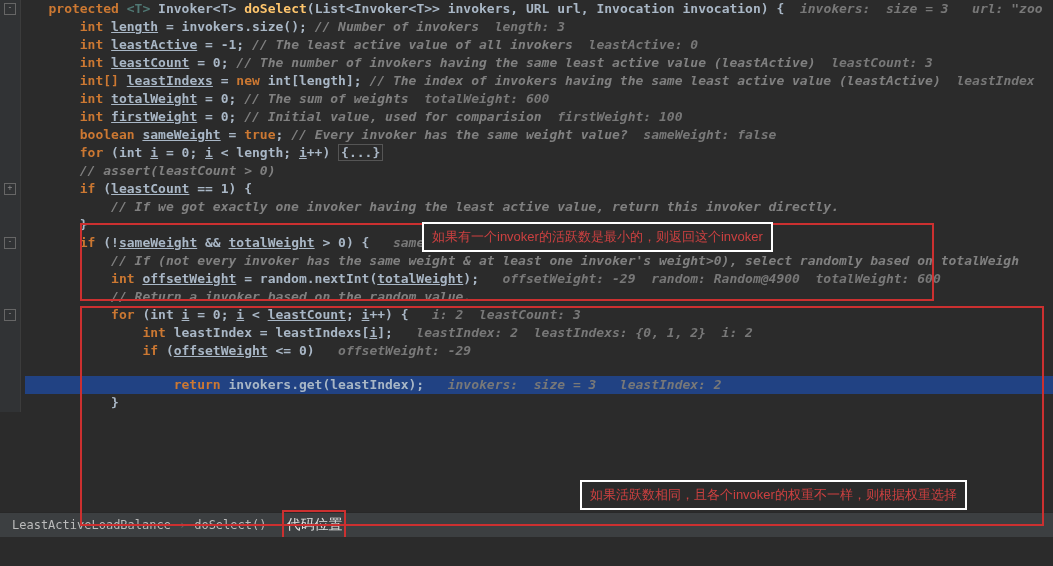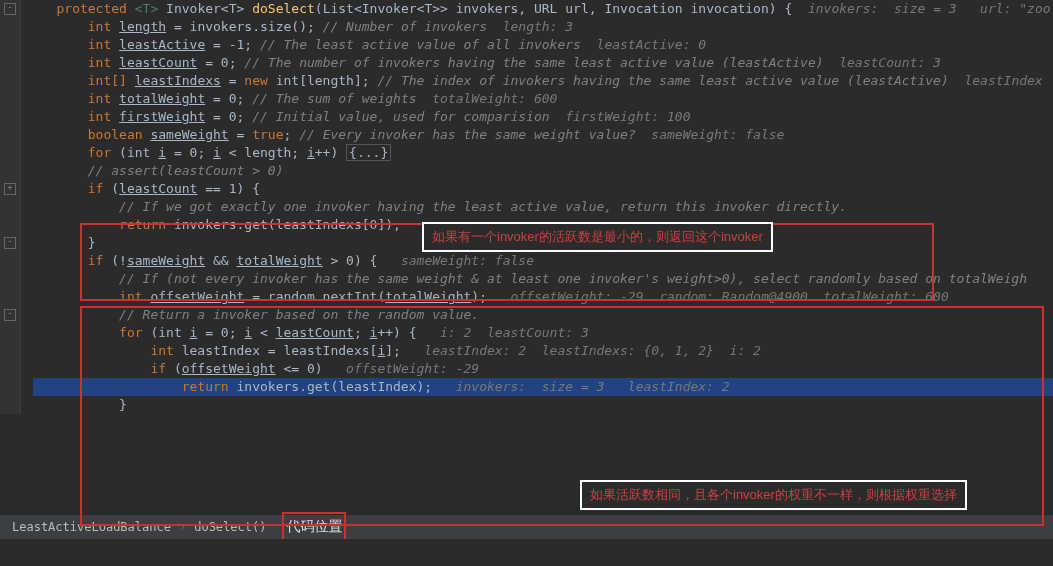--- a/index.html
+++ b/index.html
@@ -35,30 +35,32 @@
     width: 10px;
     height: 10px;
     border: 1px solid #666;
     font-size: 8px;
     line-height: 8px;
     text-align: center;
     color: #888;
     cursor: pointer;
   }
   .lines {
-    padding-left: 33px;
+    padding-left: 25px;
+    font-weight: bold;
   }
   .line {
     white-space: pre;
     height: 18px;
     line-height: 18px;
     position: relative;
   }
   .hl-line {
     background: #214283;
+    margin-top: 16px;
   }
   .kw { color: #cc7832; }
   .generic { color: #507874; }
   .method { color: #ffc66d; }
   .comment { color: #808080; font-style: italic; }
   .hint { color: #787878; font-style: italic; }
   .underline { text-decoration: underline; }
   
   .annotation-box {
     position: absolute;
@@ -118,21 +120,20 @@
 <div class="line">       <span class="kw">int</span> <span class="underline">leastActive</span><span> = -1; </span><span class="comment">// The least active value of all invokers</span><span class="hint">  leastActive: 0</span></div>
 <div class="line">       <span class="kw">int</span> <span class="underline">leastCount</span><span> = 0; </span><span class="comment">// The number of invokers having the same least active value (leastActive)</span><span class="hint">  leastCount: 3</span></div>
 <div class="line">       <span class="kw">int[]</span> <span class="underline">leastIndexs</span><span> = </span><span class="kw">new</span><span> int[length]; </span><span class="comment">// The index of invokers having the same least active value (leastActive)</span><span class="hint">  leastIndex</span></div>
 <div class="line">       <span class="kw">int</span> <span class="underline">totalWeight</span><span> = 0; </span><span class="comment">// The sum of weights</span><span class="hint">  totalWeight: 600</span></div>
 <div class="line">       <span class="kw">int</span> <span class="underline">firstWeight</span><span> = 0; </span><span class="comment">// Initial value, used for comparision</span><span class="hint">  firstWeight: 100</span></div>
 <div class="line">       <span class="kw">boolean</span> <span class="underline">sameWeight</span><span> = </span><span class="kw">true</span><span>; </span><span class="comment">// Every invoker has the same weight value?</span><span class="hint">  sameWeight: false</span></div>
 <div class="line">       <span class="kw">for</span><span> (int </span><span class="underline">i</span><span> = 0; </span><span class="underline">i</span><span> &lt; length; </span><span class="underline">i</span><span>++) </span><span style="border:1px solid #555;padding:0 2px">{...}</span></div>
 <div class="line">       <span class="comment">// assert(leastCount &gt; 0)</span></div>
 <div class="line">       <span class="kw">if</span><span> (</span><span class="underline">leastCount</span><span> == 1) {</span></div>
 <div class="line">           <span class="comment">// If we got exactly one invoker having the least active value, return this invoker directly.</span></div>
-<div class="line">           <span class="kw">return</span><span> invokers.get(leastIndexs[0]);</span></div>
 <div class="line">       <span>}</span></div>
 <div class="line">       <span class="kw">if</span><span> (!</span><span class="underline">sameWeight</span><span> &amp;&amp; </span><span class="underline">totalWeight</span><span> &gt; 0) {</span><span class="hint">   sameWeight: false</span></div>
 <div class="line">           <span class="comment">// If (not every invoker has the same weight &amp; at least one invoker's weight&gt;0), select randomly based on totalWeigh</span></div>
 <div class="line">           <span class="kw">int</span> <span class="underline">offsetWeight</span><span> = random.nextInt(</span><span class="underline">totalWeight</span><span>);</span><span class="hint">   offsetWeight: -29  random: Random@4900  totalWeight: 600</span></div>
 <div class="line">           <span class="comment">// Return a invoker based on the random value.</span></div>
 <div class="line">           <span class="kw">for</span><span> (int </span><span class="underline">i</span><span> = 0; </span><span class="underline">i</span><span> &lt; </span><span class="underline">leastCount</span><span>; </span><span class="underline">i</span><span>++) {</span><span class="hint">   i: 2  leastCount: 3</span></div>
 <div class="line">               <span class="kw">int</span><span> leastIndex = leastIndexs[</span><span class="underline">i</span><span>];</span><span class="hint">   leastIndex: 2  leastIndexs: {0, 1, 2}  i: 2</span></div>
 <div class="line">               <span class="kw">if</span><span> (</span><span class="underline">offsetWeight</span><span> &lt;= 0)</span><span class="hint">   offsetWeight: -29</span></div>
 <div class="line hl-line">                   <span class="kw">return</span><span> invokers.get(leastIndex);</span><span class="hint">   invokers:  size = 3   leastIndex: 2</span></div>
 <div class="line">           <span>}</span></div>

